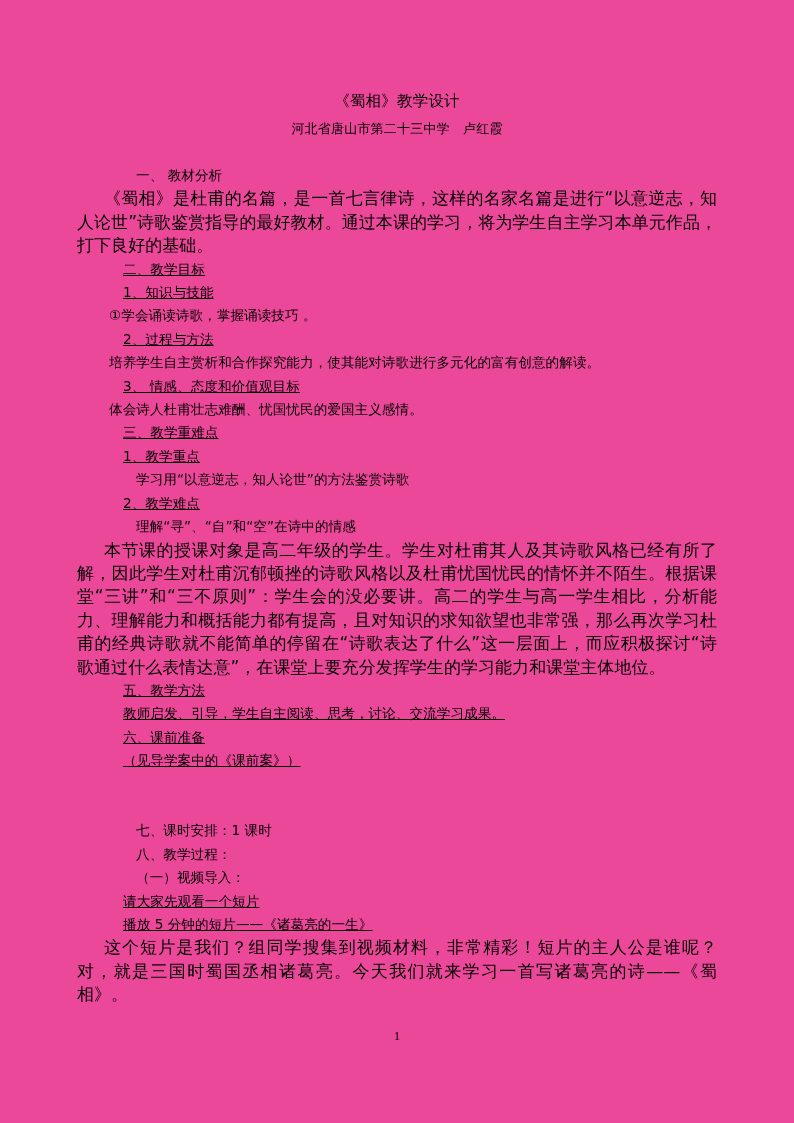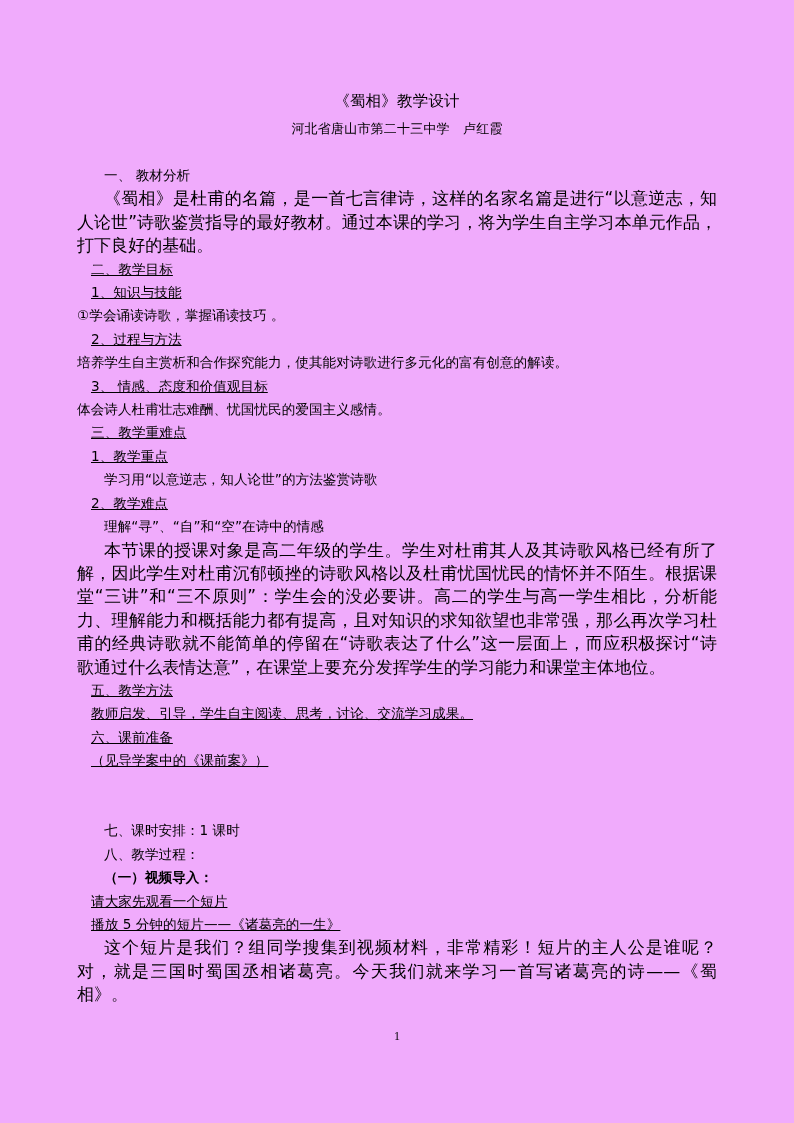--- a/index.html
+++ b/index.html
@@ -4,21 +4,21 @@
 <style>
   html, body {
     margin: 0;
     padding: 0;
     background: #ffffff;
   }
   .page {
     position: relative;
     width: 794px;
     height: 1123px;
-    background: #f0abfc;
+    background: #ec4899;
     margin: 0 auto;
     overflow: hidden;
     font-family: "DejaVu Sans", "Liberation Sans", sans-serif;
     color: #000000;
   }
   .content {
     position: absolute;
     left: 77px;
     top: 88px;
     width: 640px;
@@ -40,39 +40,40 @@
     height: 22px;
   }
   .line {
     font-size: 13.6px;
     line-height: 23.4px;
     text-align: justify;
     text-justify: inter-ideograph;
     letter-spacing: 0.05px;
     white-space: pre-wrap;
     word-break: break-all;
+    margin-left: 32px;
   }
   .para {
     font-size: 17px;
     line-height: 23.4px;
     text-align: justify;
     text-justify: inter-ideograph;
     letter-spacing: 0.05px;
     text-indent: 27px;
     word-break: break-all;
   }
   .indent1 {
     text-indent: 14px;
     text-decoration: underline;
   }
   .indent-head {
     text-indent: 27px;
   }
   .bold {
-    font-weight: bold;
+    font-weight: normal;
   }
   .blank-line {
     height: 23.4px;
   }
   .page-number {
     position: absolute;
     top: 1028px;
     left: 0;
     width: 794px;
     text-align: center;

